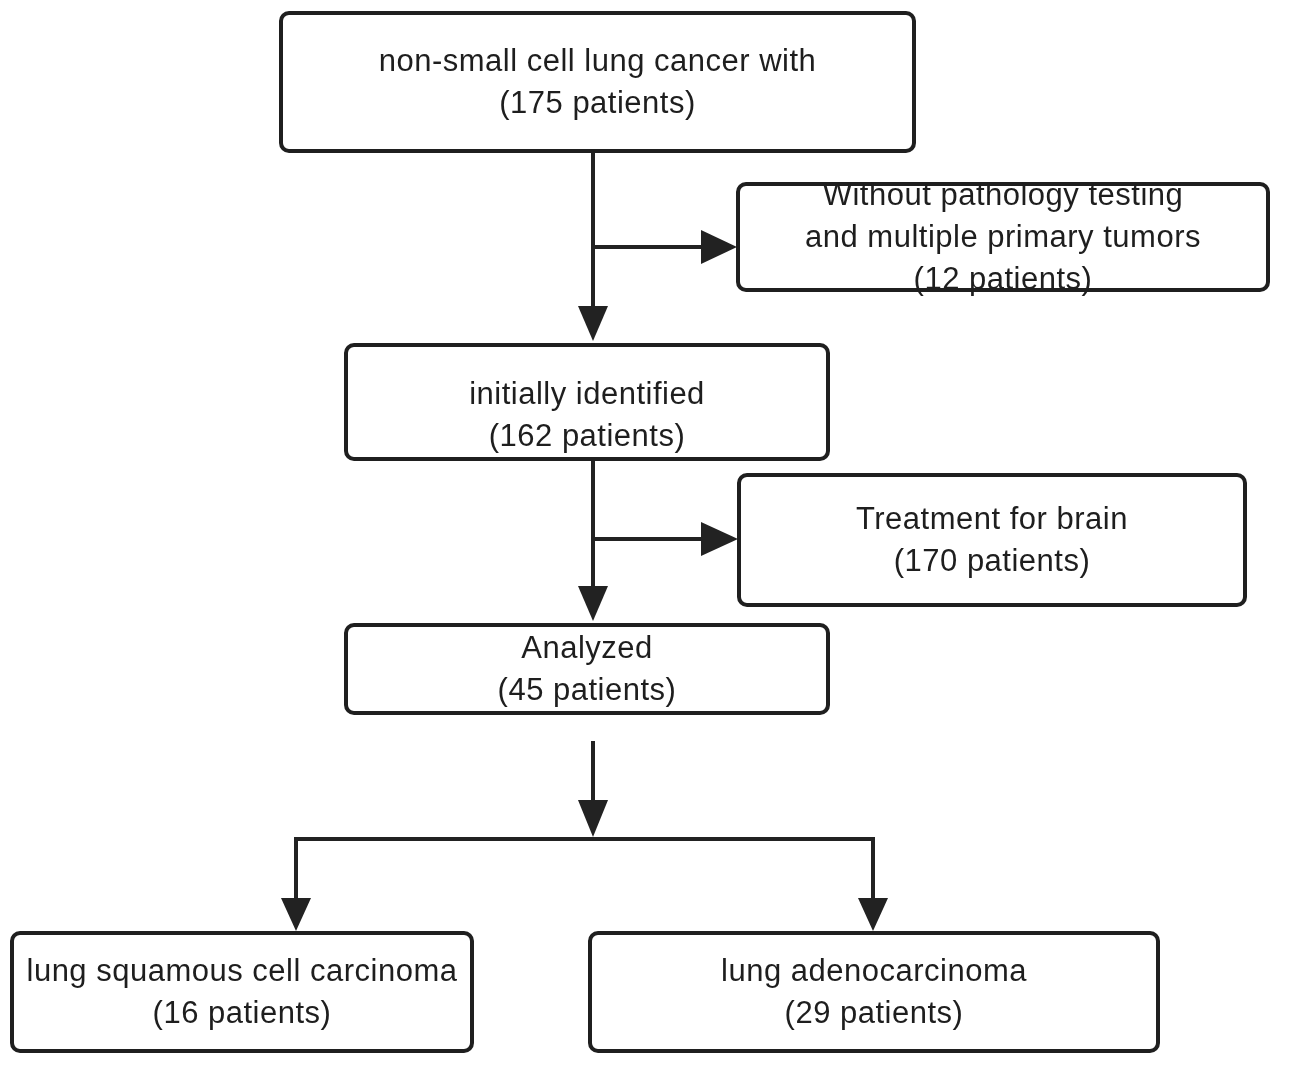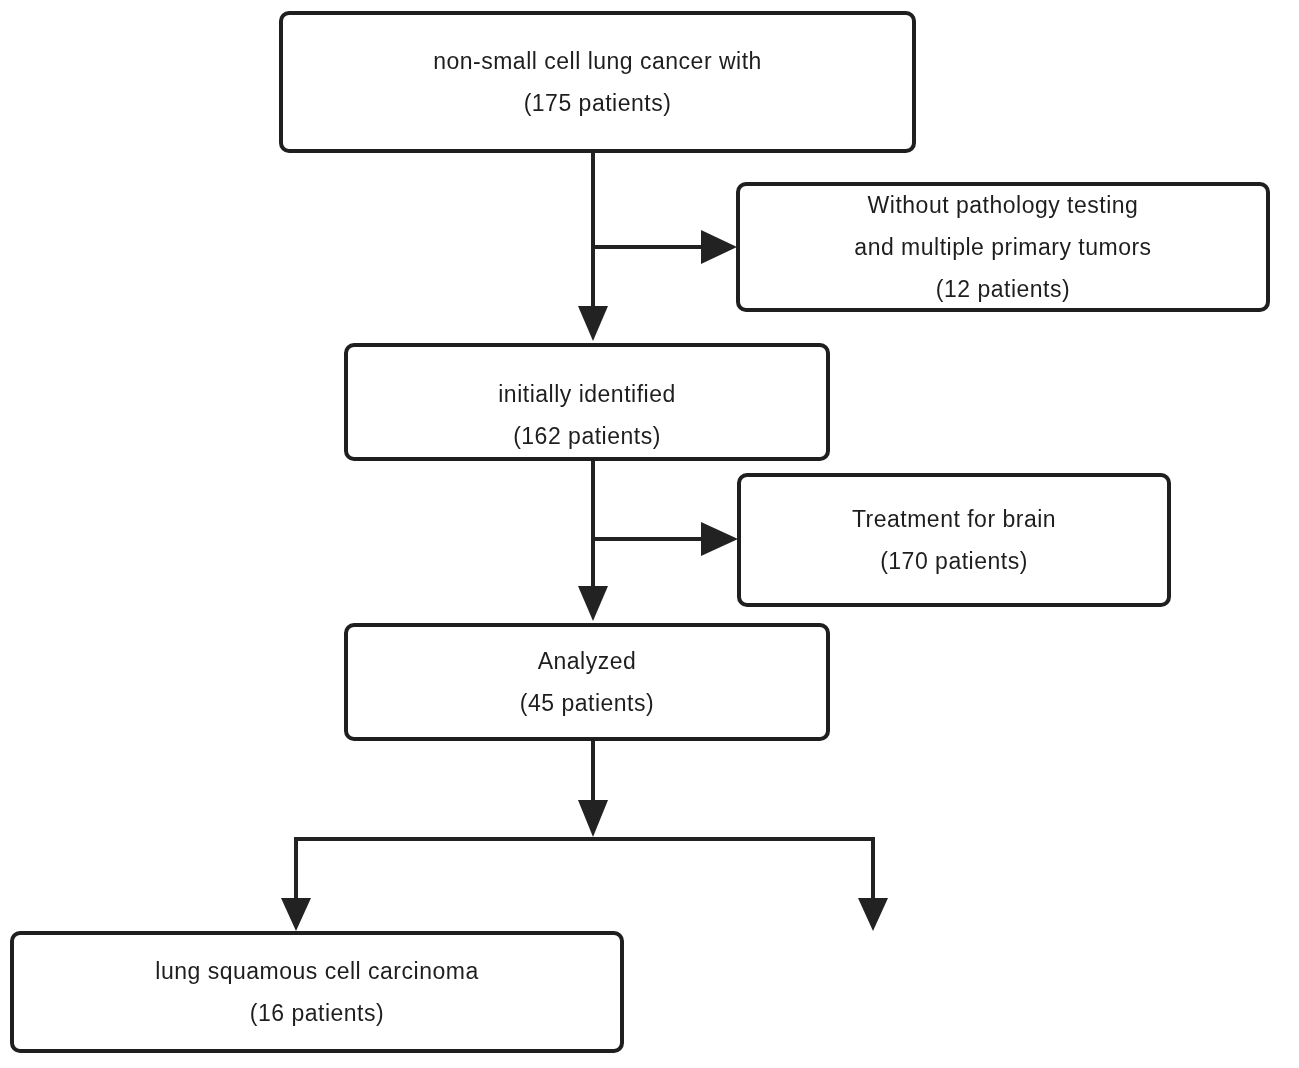--- a/index.html
+++ b/index.html
@@ -22,21 +22,21 @@
   }
   .connectors polygon{fill:var(--line);stroke:none;}
   .node{
     position:absolute;
     background:var(--background);
     border:4px solid var(--box-border);
     border-radius:10px;
     display:flex;flex-direction:column;
     align-items:center;justify-content:center;
     text-align:center;
-    font-size:23px;line-height:42px;letter-spacing:0.5px;
+    font-size:31px;line-height:42px;letter-spacing:0.5px;
     color:var(--text);
     z-index:2;
   }
   .node span{display:block;white-space:nowrap;}
 </style>
 </head>
 <body>
 
 <div class="canvas">
 
@@ -60,40 +60,44 @@
     <path d="M296,901 L296,839 L873,839 L873,901"></path>
     <polygon points="281,898 311,898 296,931"></polygon>
     <polygon points="858,898 888,898 873,931"></polygon>
   </svg>
 
   <div class="node" style="left:279px;top:11px;width:637px;height:142px;">
     <span>non-small cell lung cancer with</span>
     <span>(175 patients)</span>
   </div>
 
-  <div class="node" style="left:736px;top:182px;width:534px;height:130px;">
+  <div class="node" style="left:736px;top:182px;width:534px;height:110px;">
     <span>Without pathology testing</span>
     <span>and multiple primary tumors</span>
     <span>(12 patients)</span>
   </div>
 
   <div class="node" style="left:344px;top:343px;width:486px;height:118px;justify-content:flex-end;">
     <span>initially identified</span>
     <span>(162 patients)</span>
   </div>
 
-  <div class="node" style="left:737px;top:473px;width:434px;height:134px;">
+  <div class="node" style="left:737px;top:473px;width:510px;height:134px;">
     <span>Treatment for brain</span>
     <span>(170 patients)</span>
   </div>
 
-  <div class="node" style="left:344px;top:623px;width:486px;height:118px;justify-content:center;">
+  <div class="node" style="left:344px;top:623px;width:486px;height:92px;justify-content:center;">
     <span>Analyzed</span>
     <span>(45 patients)</span>
   </div>
 
-  <div class="node" style="left:10px;top:931px;width:614px;height:122px;">
+  <div class="node" style="left:10px;top:931px;width:464px;height:122px;">
     <span>lung squamous cell carcinoma</span>
     <span>(16 patients)</span>
   </div>
 
+  <div class="node" style="left:588px;top:931px;width:572px;height:122px;">
+    <span>lung adenocarcinoma</span>
+    <span>(29 patients)</span>
+  </div>
 
 </div>
 
 </body></html>

